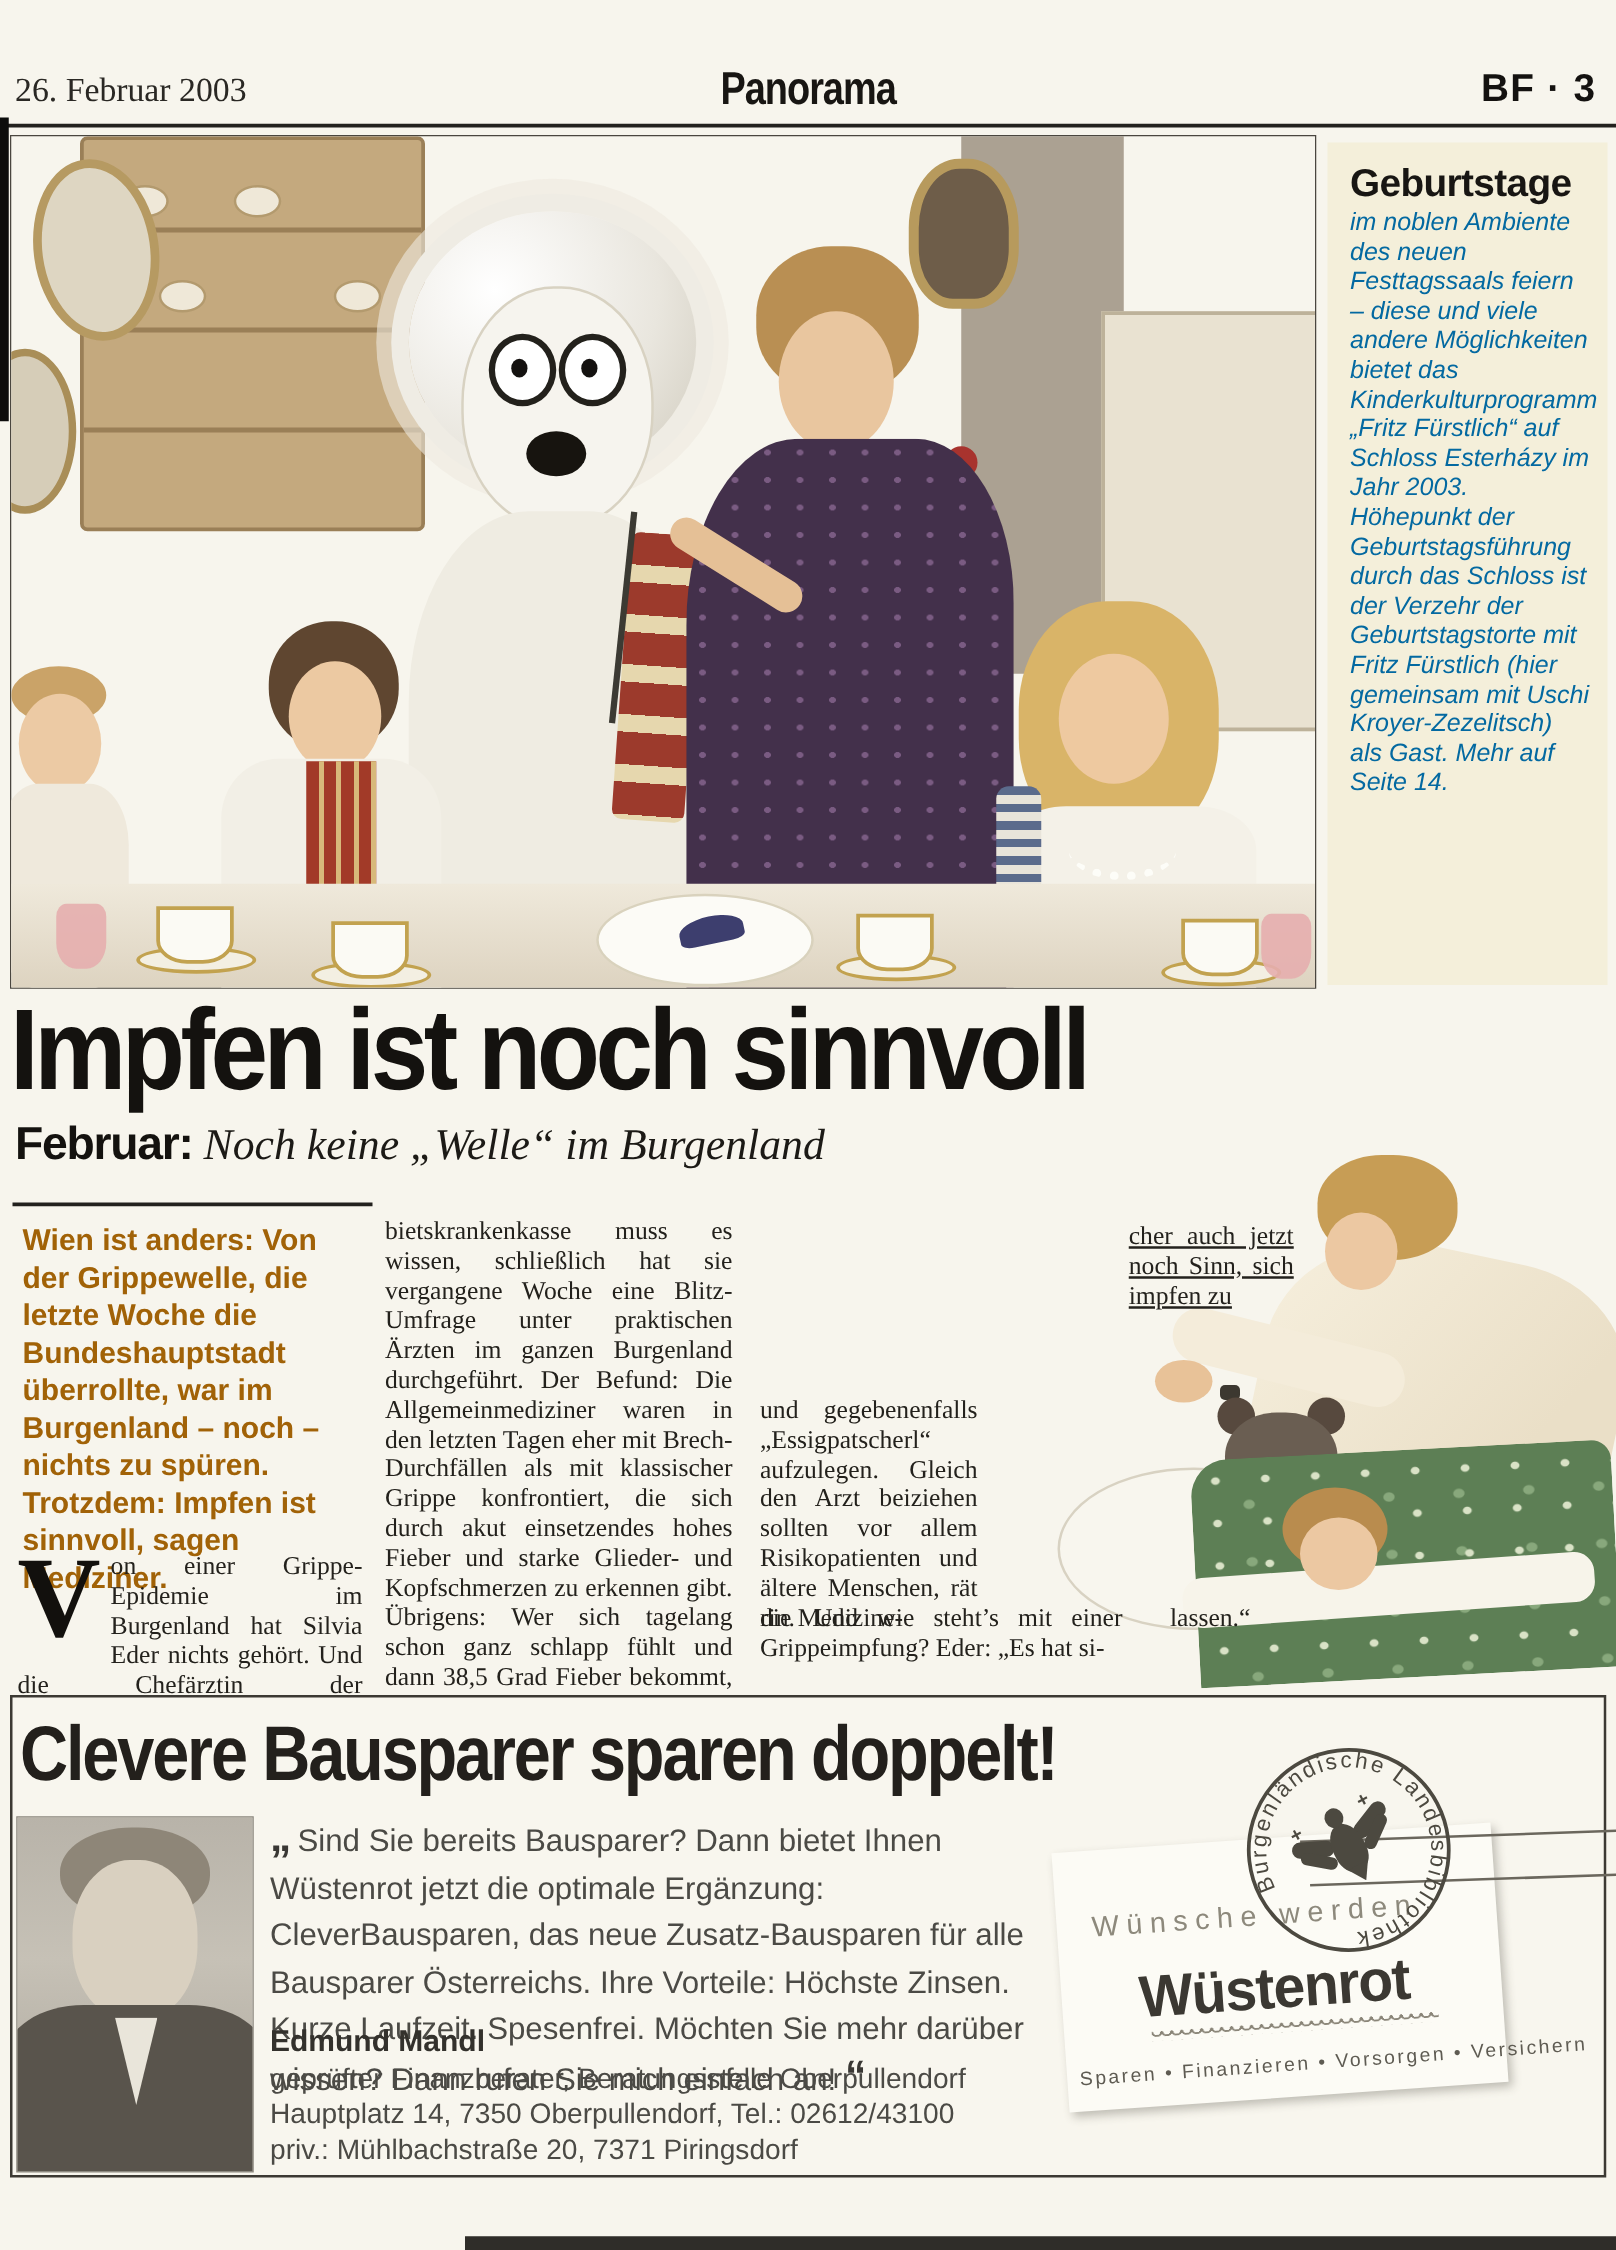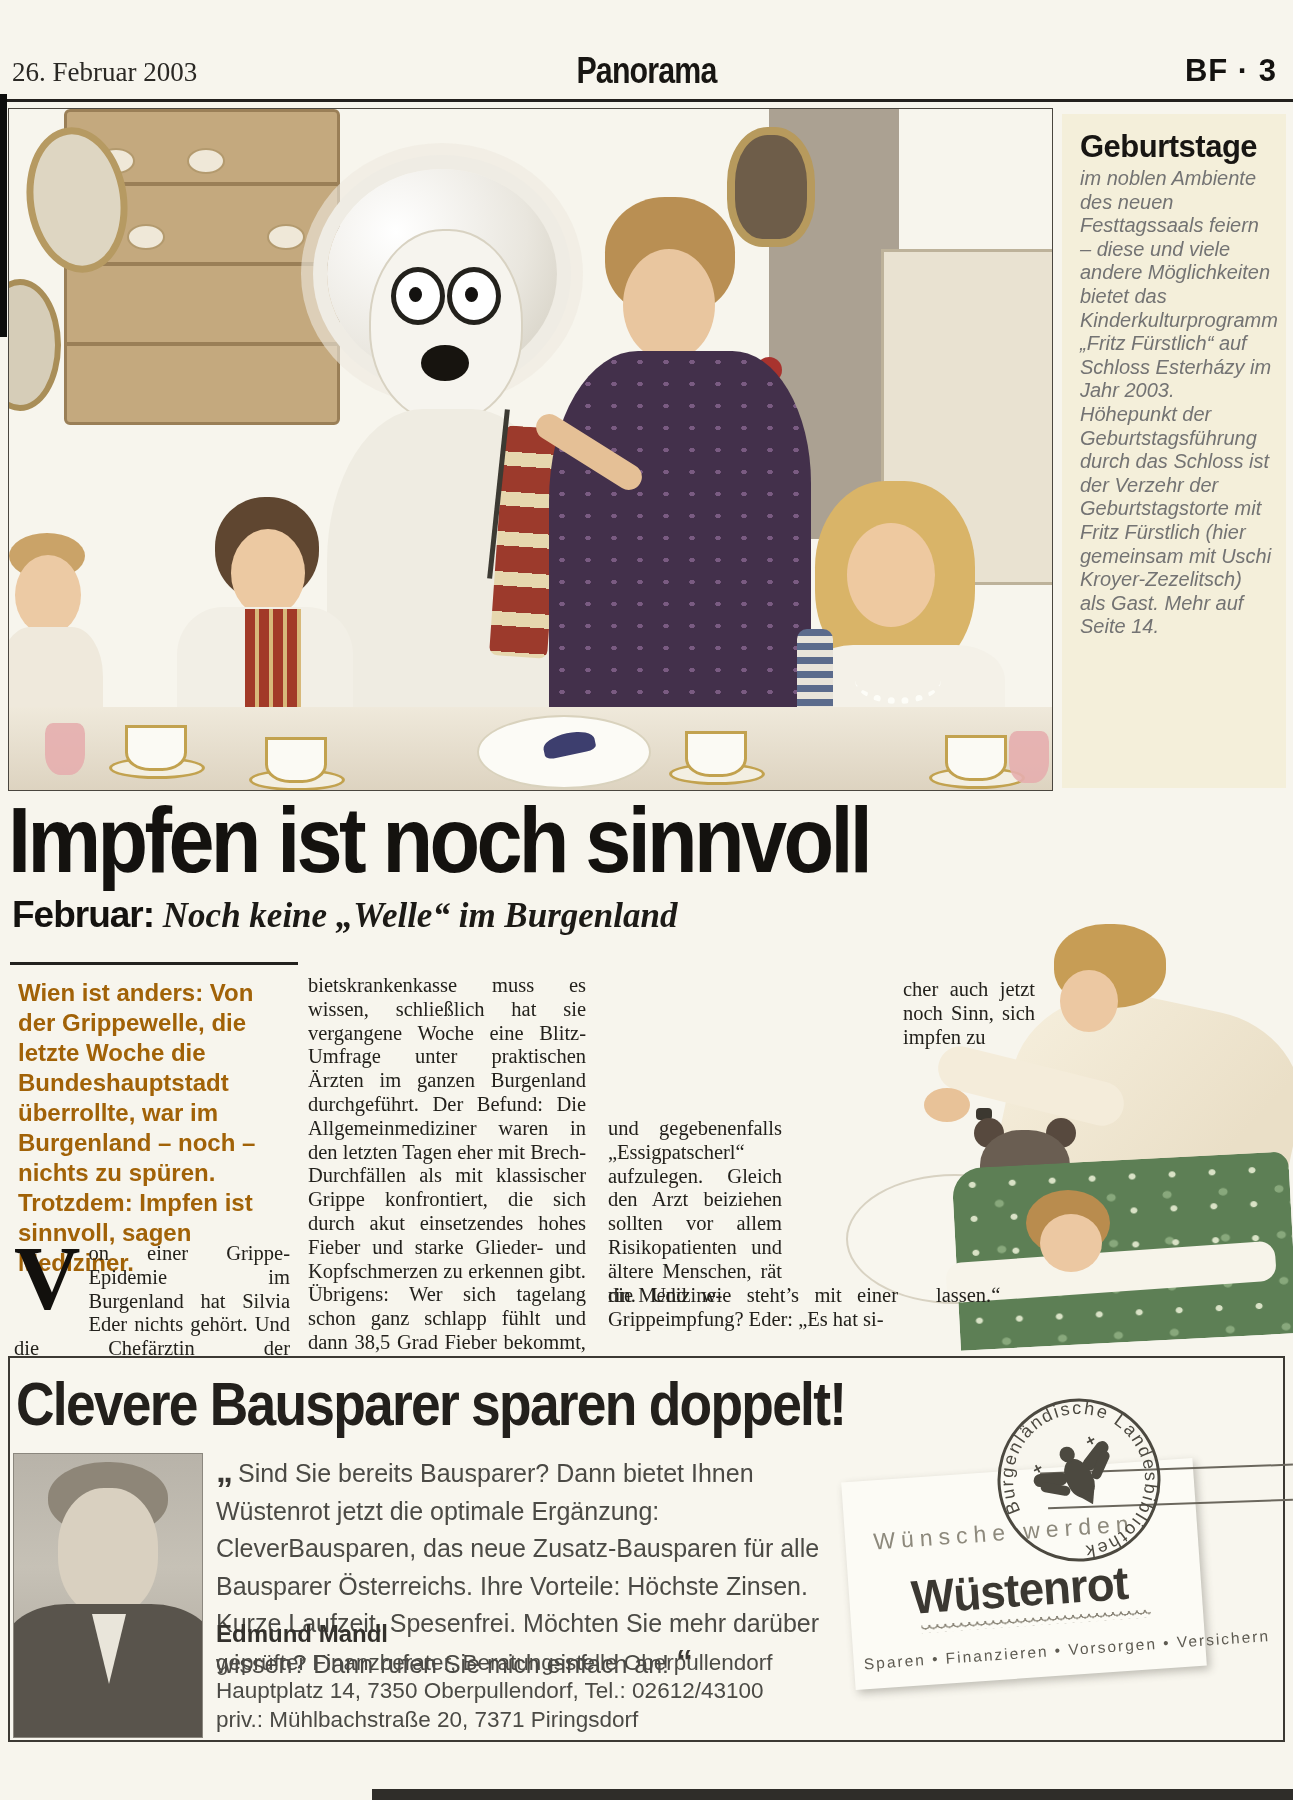--- a/index.html
+++ b/index.html
@@ -61,39 +61,39 @@
   .table{left:0;top:598px;width:1043px;height:84px;background:linear-gradient(180deg,#efe9db,#ddd3c0);}
   .cup{position:absolute;width:56px;height:40px;border-radius:0 0 40% 40%;background:#fbfaf4;border:3px solid #c2a24f;}
   .saucer{position:absolute;width:90px;height:16px;border-radius:50%;background:#f3efe2;border:3px solid #c2a24f;}
   .cakeplate{left:468px;top:606px;width:170px;height:70px;border-radius:50%;background:#fcfbf6;border:2px solid #d9d2bd;}
   .bat{left:534px;top:624px;width:52px;height:22px;border-radius:50% 50% 20% 20%;background:#3d3e6e;transform:rotate(-12deg);}
   .pinkglass{position:absolute;width:40px;height:52px;border-radius:20% 20% 40% 40%;background:#e5aeae;opacity:.9;}
 
   
   .caption{left:1062px;top:114px;width:224px;height:674px;background:#f4efda;box-sizing:border-box;padding:16px 14px 0 18px;}
   .cap-title{font-weight:bold;font-size:31px;letter-spacing:-.5px;color:#181613;line-height:34px;}
-  .cap-body{font-style:italic;font-size:20px;line-height:23.6px;color:#737373;margin-top:3px;}
+  .cap-body{font-style:italic;font-size:20px;line-height:23.6px;color:#0369a1;margin-top:3px;}
 
   
   .headline{left:8px;top:794px;font-weight:bold;font-size:92px;line-height:92px;letter-spacing:-4px;
             transform:scaleX(.9);transform-origin:left top;color:#14120f;white-space:nowrap;}
   .subrow{left:12px;top:894px;white-space:nowrap;}
   .kicker{font-weight:bold;font-size:37px;letter-spacing:-1px;color:#14120f;}
-  .subhead{font-family:"Liberation Serif",serif;font-style:italic;font-size:35px;color:#1c1a16;font-weight:bold;}
+  .subhead{font-family:"Liberation Serif",serif;font-style:italic;font-size:35px;color:#1c1a16;}
   .col1-rule{left:10px;top:962px;width:288px;height:3px;background:#23211e;}
   .lead{left:18px;top:978px;width:266px;font-weight:bold;font-size:24px;line-height:30px;color:#a16207;}
   .serif{font-family:"Liberation Serif",serif;font-size:20.5px;line-height:23.8px;text-align:justify;color:#23211c;}
   .colA{left:14px;top:1242px;width:276px;}
   .dropcap{float:left;font-family:"Liberation Serif",serif;font-weight:bold;font-size:92px;line-height:72px;
            padding-right:8px;color:#12100d;}
   .colB{left:308px;top:974px;width:278px;}
   .colC1{left:608px;top:974px;width:280px;}
   .colC2{left:608px;top:1117px;width:174px;}
   .colC3{left:608px;top:1284px;width:290px;}
-  .colD{left:903px;top:978px;width:132px;}
+  .colD{left:903px;top:978px;width:132px;text-decoration:underline;}
   .colD-end{left:936px;top:1284px;width:120px;text-align:left;}
 
   
   .scene{left:828px;top:922px;width:465px;height:420px;}
   .sc{position:absolute;}
   .mom-hair{left:226px;top:2px;width:112px;height:84px;border-radius:46%;background:#c79d55;}
   .mom-face{left:232px;top:48px;width:58px;height:62px;border-radius:50%;background:#ecc8a2;}
   .mom-body{left:176px;top:78px;width:290px;height:252px;border-radius:40% 34% 20% 30%;
             background:linear-gradient(120deg,#f6efdd,#eadfc7 70%);transform:rotate(12deg);}
   .mom-arm{left:108px;top:142px;width:190px;height:44px;border-radius:22px;background:#f4ecda;transform:rotate(14deg);}

